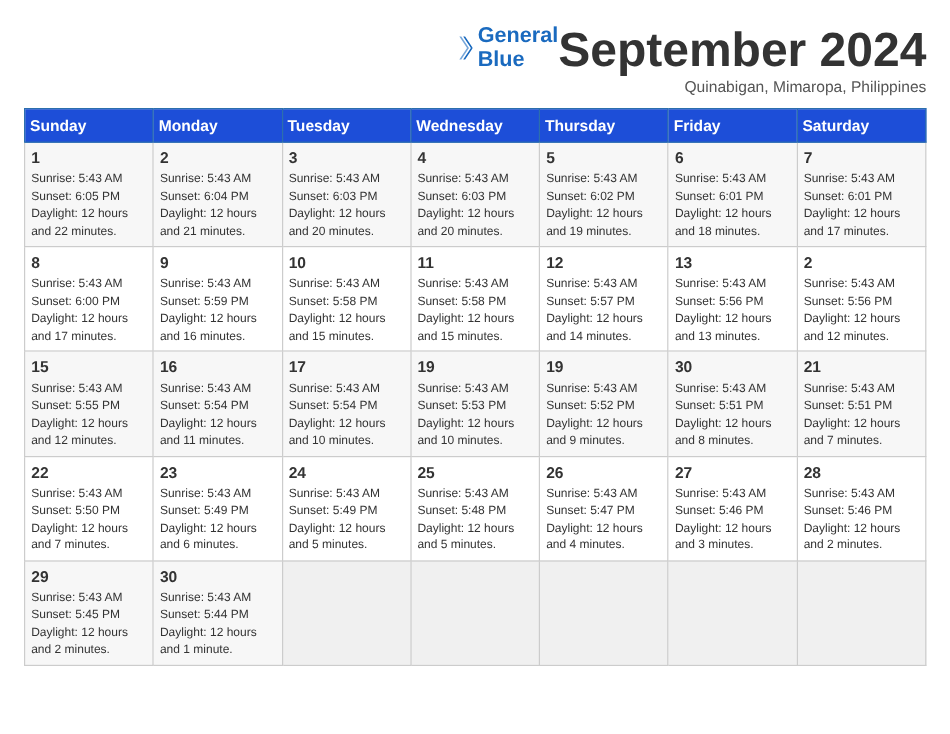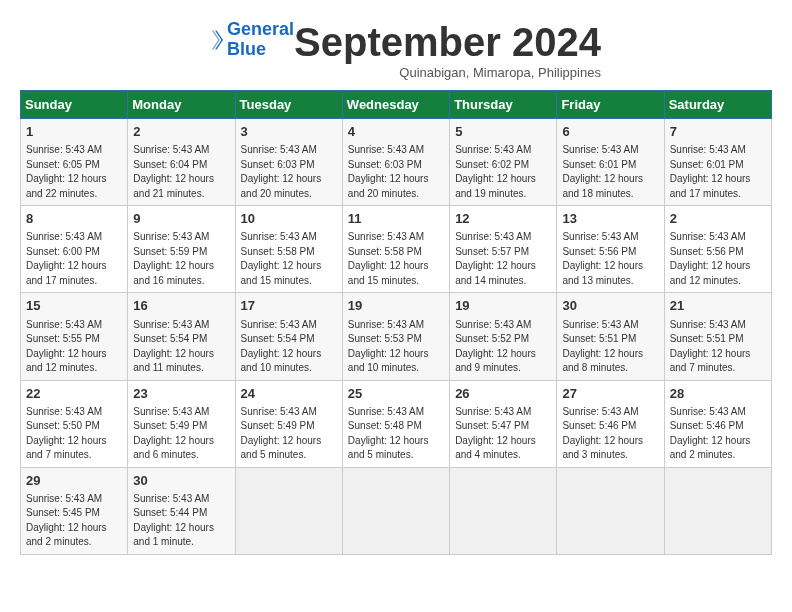--- a/index.html
+++ b/index.html
@@ -5,21 +5,21 @@
     * { margin: 0; padding: 0; box-sizing: border-box; }
     body {
       font-family: Arial, sans-serif;
       background: #fff;
       width: 792px;
       min-height: 612px;
       padding: 20px;
     }
     .header {
       display: flex;
-      justify-content: center;
+      justify-content: flex-end;
       align-items: flex-start;
       margin-bottom: 10px;
     }
     .logo {
       display: flex;
       align-items: center;
     }
     .logo-text {
       font-size: 18px;
       font-weight: bold;
@@ -45,21 +45,21 @@
     .location {
       font-size: 13px;
       color: #555;
     }
     table {
       width: 100%;
       border-collapse: collapse;
       font-size: 11px;
     }
     thead tr th {
-      background-color: #15803d;
+      background-color: #1d4ed8;
       color: #fff;
       padding: 6px 4px;
       text-align: left;
       font-size: 13px;
       font-weight: bold;
       border: 1px solid #2c6fad;
     }
     tbody tr td {
       border: 1px solid #ccc;
       vertical-align: top;

